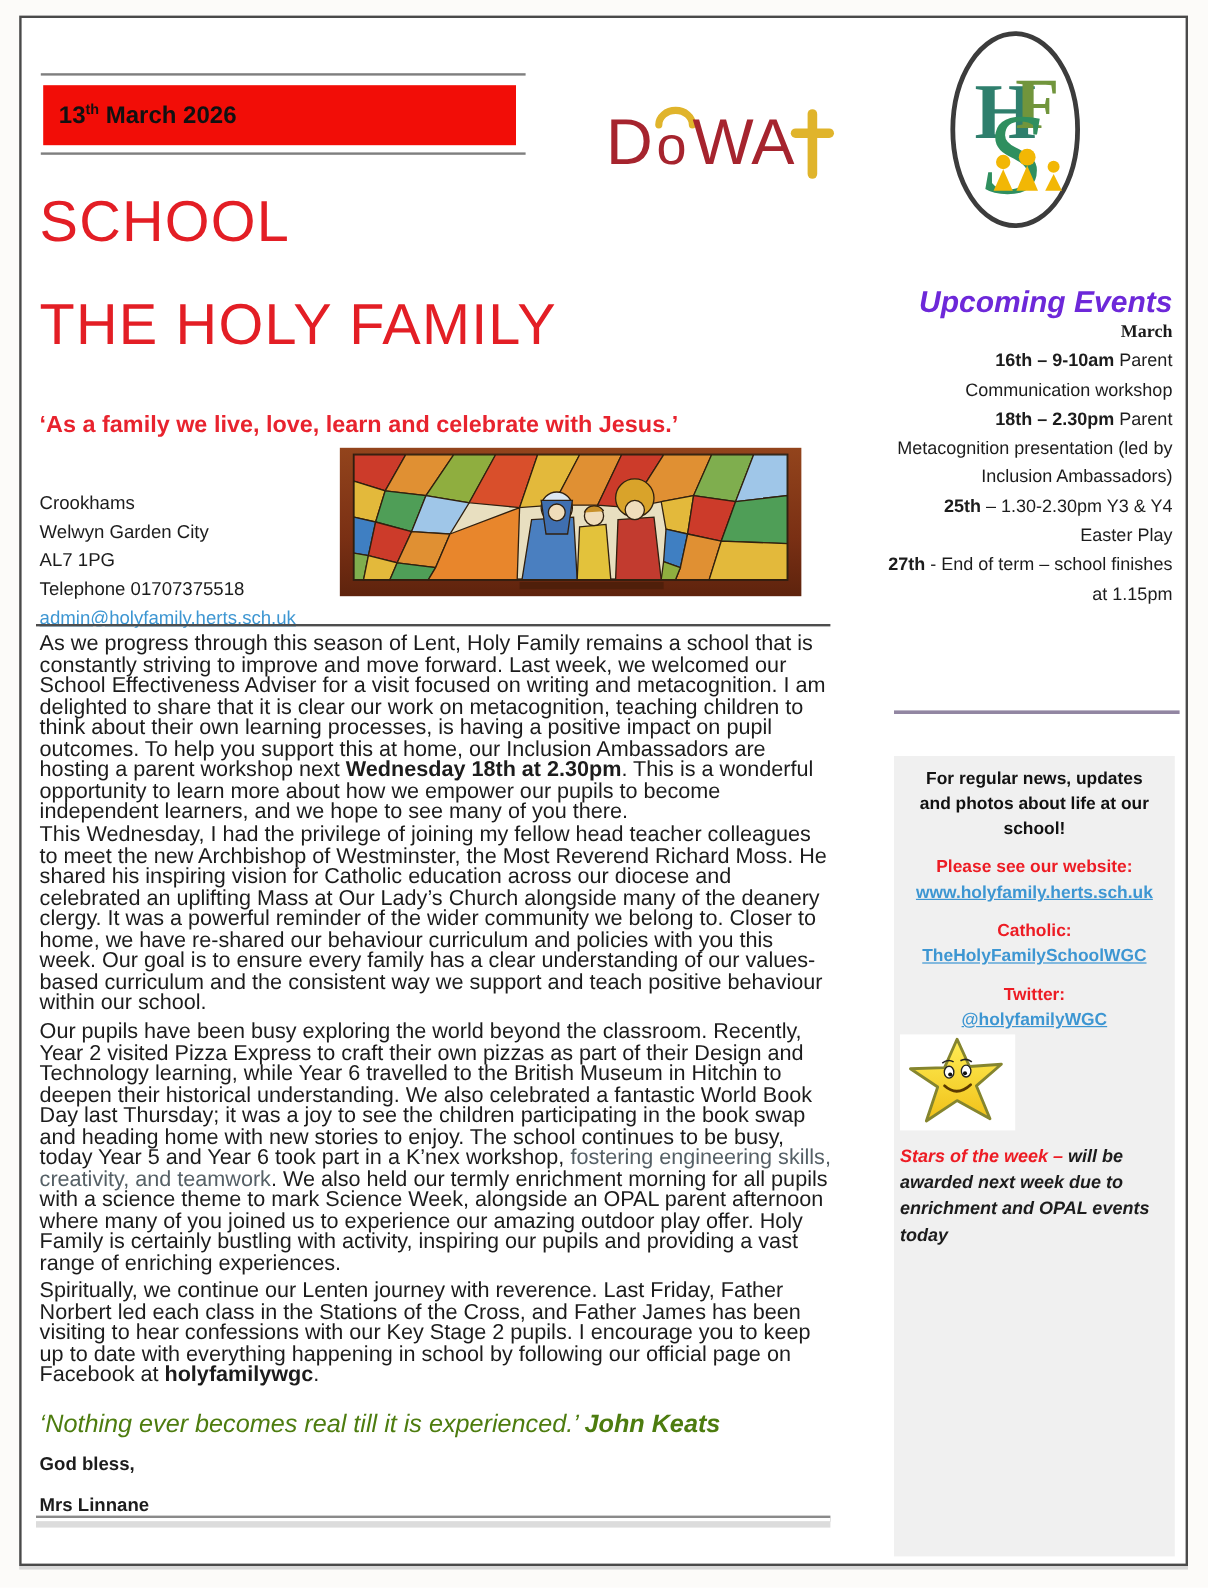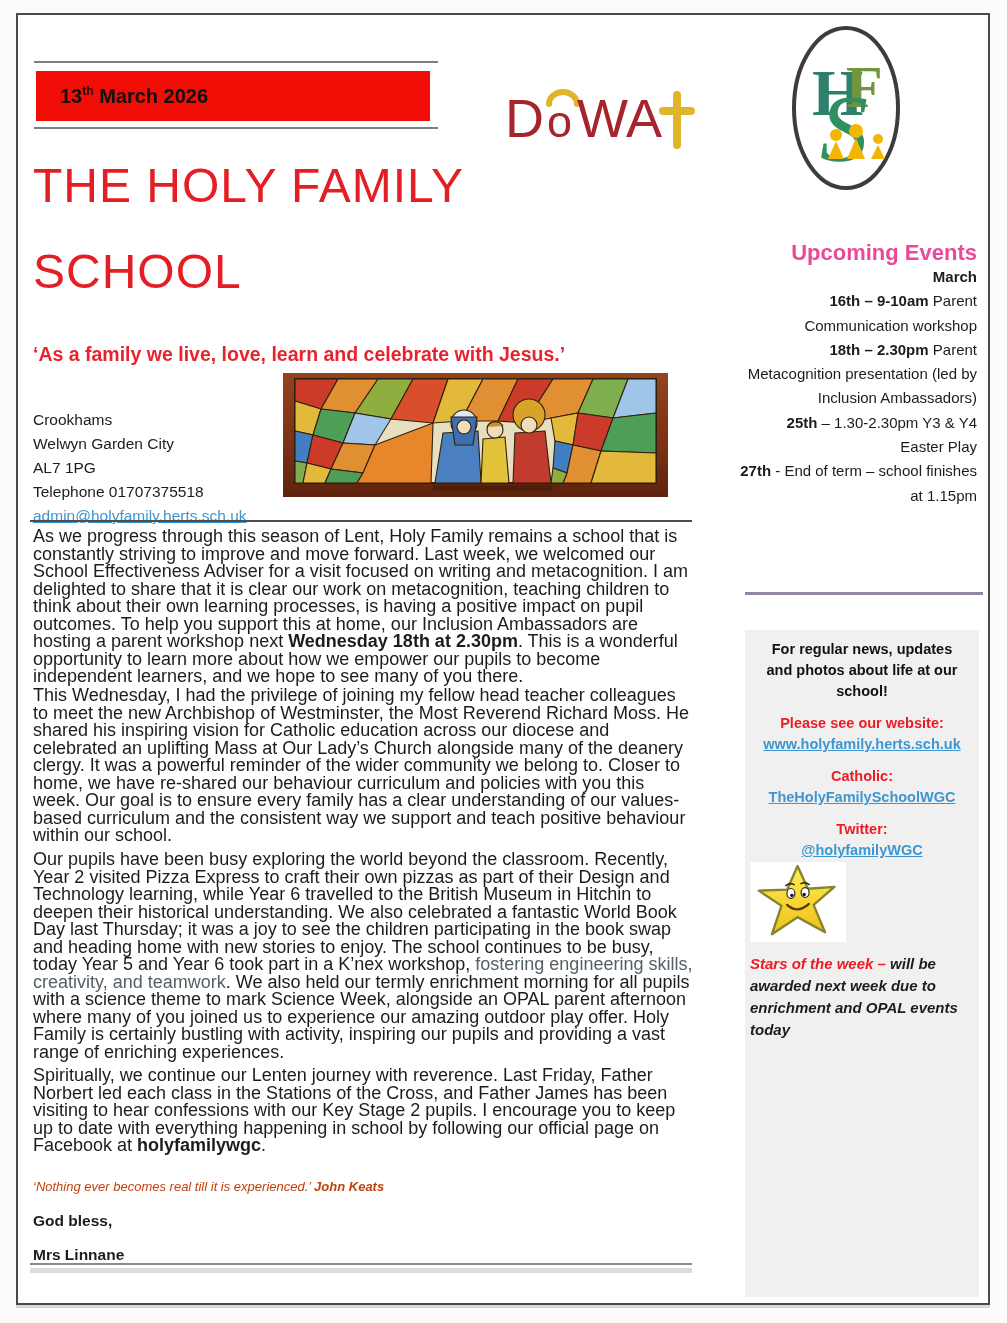--- a/index.html
+++ b/index.html
@@ -1,38 +1,38 @@
 <!DOCTYPE html>
 <html><head>
 <meta charset="utf-8">
 <style>
   html,body{margin:0;padding:0;}
   body{width:1007px;height:1323px;background:#fcfbf9;font-family:"Liberation Sans","DejaVu Sans",sans-serif;position:relative;overflow:hidden;}
   .page{position:absolute;left:16px;top:13px;width:970px;height:1288px;background:#ffffff;border:2px solid #4a4a4a;box-shadow:0 3px 0 #d9d9d9;}
   .abs{position:absolute;}
   
   .rule{height:2px;background:#7f7f7f;}
-  .banner{left:18px;top:56px;width:394px;height:50px;background:#f20d07;color:#111;font-weight:bold;font-size:20px;display:flex;align-items:center;padding-left:24px;box-sizing:border-box;}
+  .banner{left:18px;top:56px;width:394px;height:50px;background:#f20d07;color:#111;font-weight:bold;font-size:20px;display:flex;align-items:center;padding-left:13px;box-sizing:border-box;}
   .banner sup{font-size:12px;vertical-align:super;}
   
   .title{left:15px;top:128px;color:#e31e25;font-size:48px;line-height:86px;font-weight:400;letter-spacing:1px;}
   .motto{left:15px;top:322px;width:560px;color:#e8232e;font-weight:bold;font-size:19.5px;line-height:35px;}
   .address{left:15px;top:393px;font-size:15.5px;line-height:24px;color:#1c1c1c;}
   a.lnk{color:#3d96d2;text-decoration:underline;}
   
   .col{left:15px;width:660px;font-size:18px;line-height:17.5px;color:#1c1c1c;}
   .divider{left:12px;height:2px;background:#4d4d4d;}
   .rb{font-weight:bold}.ri{font-style:italic}.rbi{font-weight:bold;font-style:italic}.rg{color:#556066;}
-  .quote{color:#c2410c;font-size:13px;}
+  .quote{color:#4d7c0f;font-size:21px;}
   .signoff{font-weight:bold;font-size:15.5px;color:#1c1c1c;}
   .footline{left:12px;top:1248px;width:662px;height:2px;background:#8a8a8a;border-bottom:3px solid #fff;box-shadow:0 5px 0 #dcdcdc;}
   
   .events{left:722px;top:225px;width:237px;text-align:right;font-size:15px;line-height:24.3px;color:#1c1c1c;}
-  .events .ev-title{color:#ec4899;font-weight:bold;font-size:22px;line-height:25px;}
-  .events .ev-month{font-weight:bold;}
+  .events .ev-title{color:#6d28d9;font-weight:bold;font-size:25px;line-height:25px;font-style:italic;}
+  .events .ev-month{font-weight:bold;font-family:Liberation Serif, serif;}
   .purpleline{left:727px;top:577px;width:238px;height:3px;background:#9286a2;}
   .panel{left:727px;top:615px;width:234px;height:667px;background:#f0f0f0;text-align:center;font-size:14.5px;line-height:21px;color:#111;}
   .panel .intro{margin:9px 14px 0 14px;font-weight:bold;}
   .panel .redlab{color:#ed1c24;font-weight:bold;margin-top:11px;}
   .panel a.lnk{font-weight:bold;}
   .starbox{position:absolute;left:5px;top:232px;width:96px;height:80px;background:#ffffff;display:flex;align-items:center;justify-content:center;}
   .stars{position:absolute;left:5px;top:323px;width:224px;text-align:left;font-style:italic;font-size:15px;line-height:22px;font-weight:bold;color:#1c1c1c;}
   .stars .lab{color:#ed1c24;}
 </style>
 </head>
@@ -70,22 +70,22 @@
           <path d="M38 136 L46 118 L54 136 Z"></path>
         <circle cx="66" cy="108" r="7"></circle>
           <path d="M57 136 L66 115 L75 136 Z"></path>
         <circle cx="88" cy="116" r="5"></circle>
           <path d="M81 136 L88 122 L95 136 Z"></path>
       </g>
     </svg>
   </div>
 
   <div class="abs title">
+    <div>SCHOOL</div>
     <div>THE HOLY FAMILY</div>
-    <div>SCHOOL</div>
   </div>
 
   <div class="abs motto">‘As a family we live, love, learn and celebrate with Jesus.’</div>
 
   <div class="abs address">
     <div>
         <div>Crookhams</div>
         <div>Welwyn Garden City</div>
         <div>AL7 1PG</div>
         <div>Telephone 01707375518</div>

